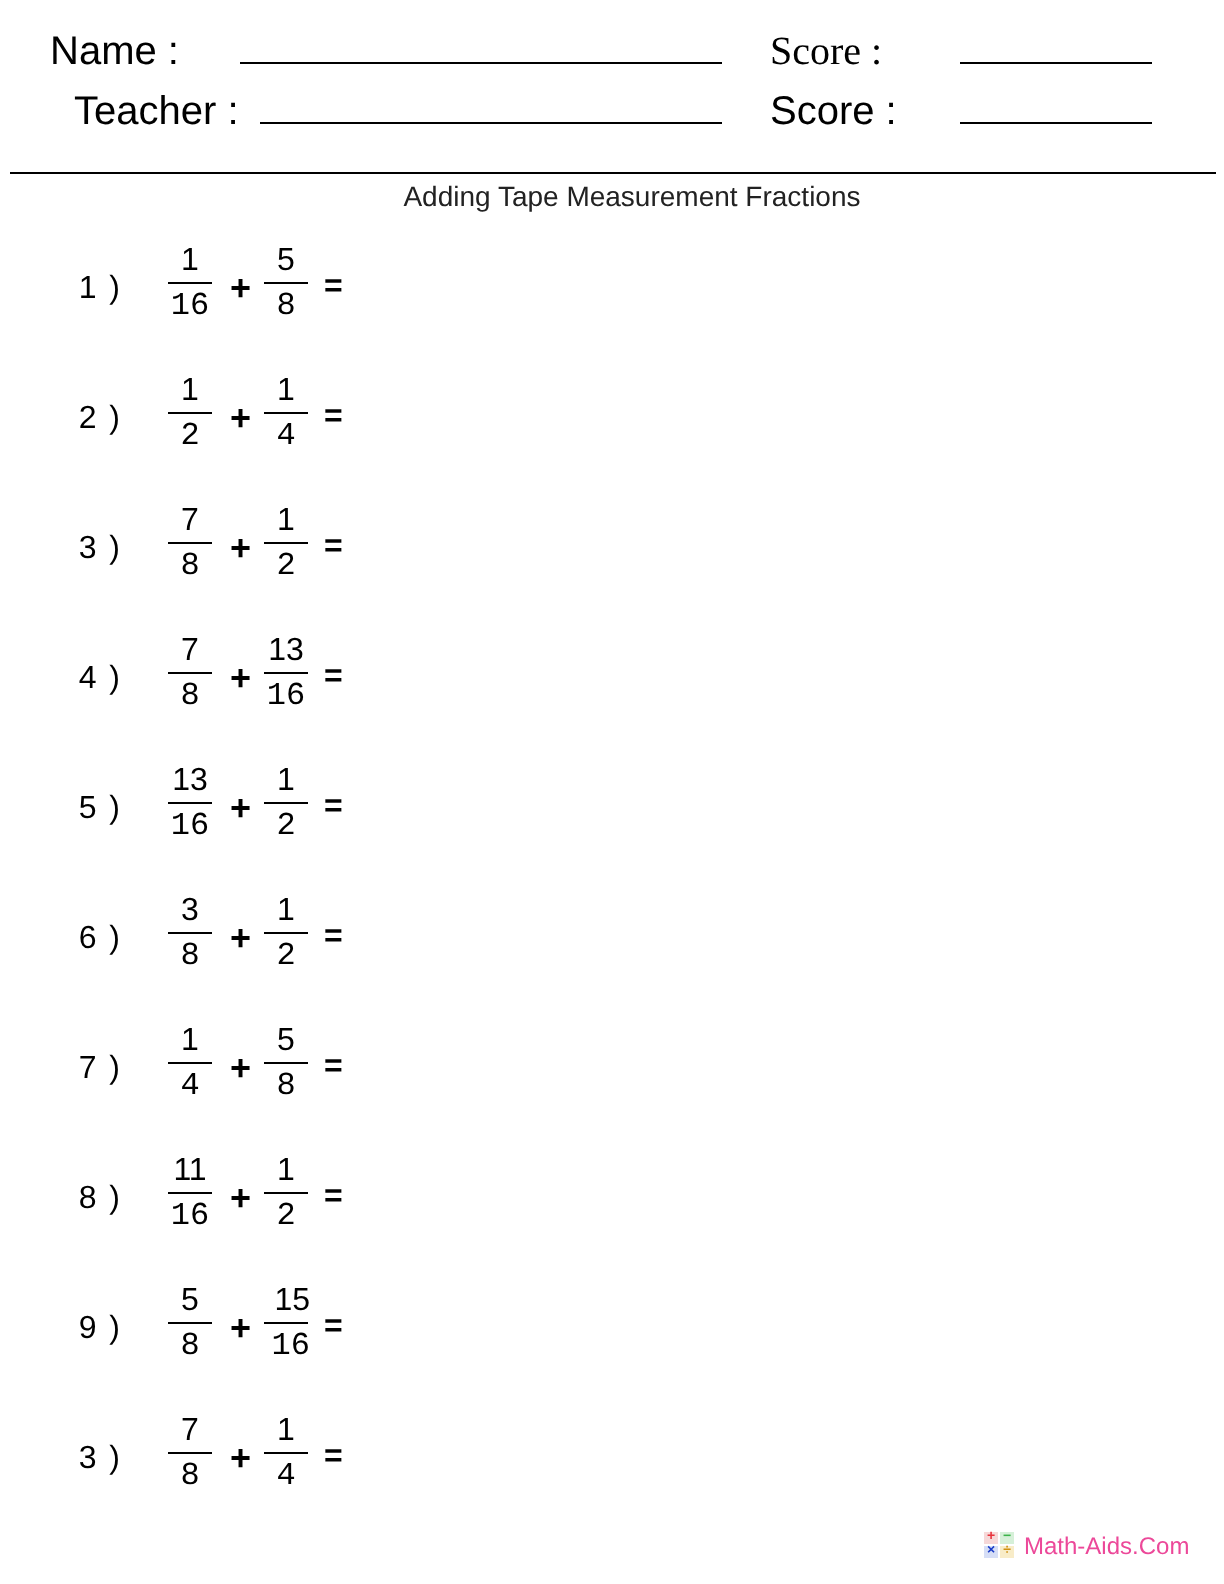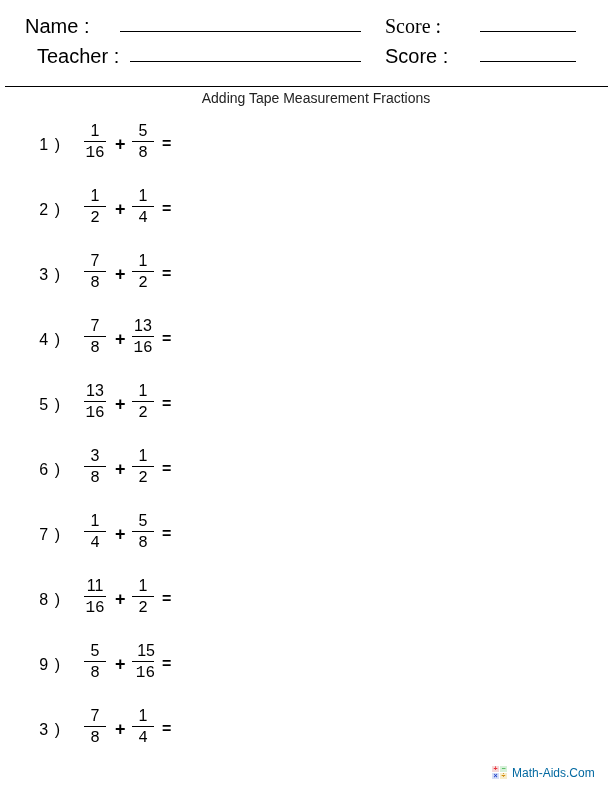--- a/index.html
+++ b/index.html
@@ -42,21 +42,21 @@
     }
     .footer {
       position: absolute; left: 492px; top: 765px; height: 16px;
       display: flex; align-items: center;
     }
     .logo {
       width: 15px; height: 14px; display: grid; grid-template-columns: 7px 7px; grid-template-rows: 6px 6px; gap: 1px;
       margin-right: 5px;
     }
     .logo span { display: block; font-size: 7px; line-height: 6px; text-align: center; font-weight: bold; }
-    .brand { font-size: 12px; color: #0369a1; }
+    .brand { font-size: 12px; color: #ec4899; }
   </style>
 </head>
 <body>
 
 <div>
   <span class="hdr-label" style="left:25px; top:17px;">Name :</span>
   <div class="hdr-line" style="left:120px; width:241px; top:31px;"></div>
 
   <span class="hdr-label" style="left:37px; top:47px;">Teacher :</span>
   <div class="hdr-line" style="left:130px; width:231px; top:61px;"></div>

